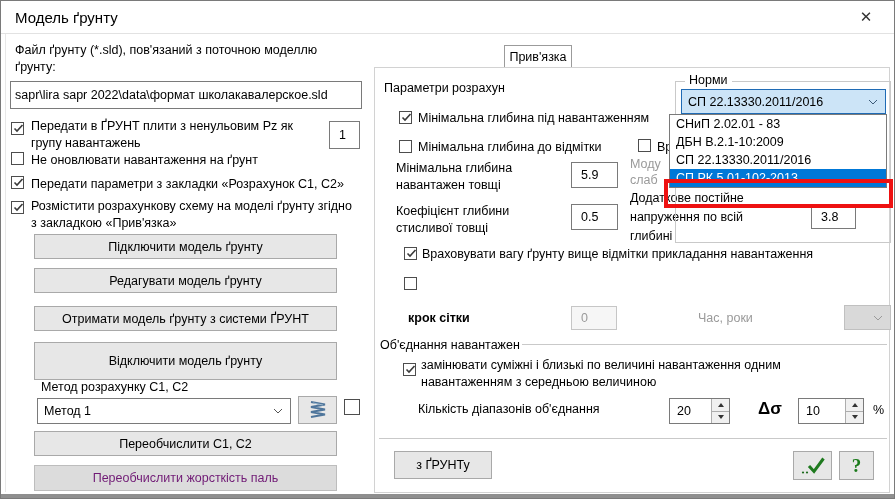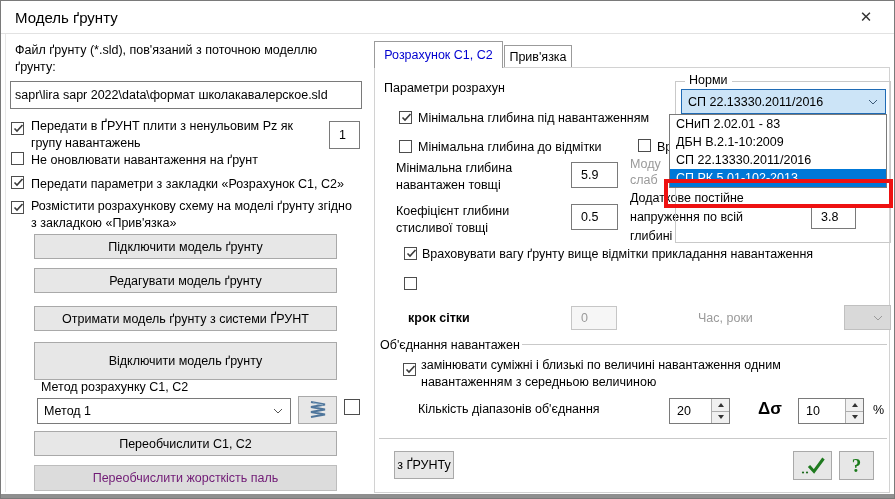--- a/index.html
+++ b/index.html
@@ -122,21 +122,20 @@
       <path d="M5 3 L19 5.5 L5 8 L19 10.5 L5 13 L19 15.5 L5 18" stroke="#4e759b" stroke-width="2.1" fill="none"></path>
       <path d="M7 4 L17 6" stroke="#9db7cc" stroke-width="1" fill="none"></path>
     </svg>
   </div>
   <span class="cbx" style="left:343px;top:398px;width:16px;height:16px;"></span>
 
   <div class="btn" style="left:33px;top:430px;width:303px;height:25px;">Переобчислити С1, С2</div>
   <div class="btn dis" style="left:33px;top:464px;width:303px;height:26px;">Переобчислити жорсткість паль</div>
 
   <div class="panel" style="left:373px;top:66px;width:516px;height:426px;"></div>
-  <div class="tab active" style="left:373px;top:40px;width:129px;height:27px;">Розрахунок С1, С2</div>
   <div class="tab" style="left:503px;top:44px;width:68px;height:22px;">Прив'язка</div>
 
   <div class="lbl" style="left:383px;top:79px;">Параметри розрахун</div>
 
   <span class="cbx" style="left:637px;top:138px;"></span>
   <div class="cblabel" style="left:656px;top:138px;">Вр</div>
   <div class="lbl gray" style="left:629px;top:155px;">Моду</div>
   <div class="lbl gray" style="left:629px;top:171px;">слаб</div>
   <div class="lbl ml" style="left:629px;top:188px;line-height:19px;">Додаткове постійне
 напруження по всій
@@ -220,21 +219,21 @@
   <div class="spin" style="left:797px;top:397px;width:66px;height:26px;">
     <div class="val">10</div>
     <div class="btns">
       <div class="sb up"></div>
       <div class="sb dn"></div>
     </div>
   </div>
   <div class="lbl" style="left:872px;top:401px;">%</div>
 
   <div class="hline" style="left:378px;top:437px;width:508px;"></div>
-  <div class="btn" style="left:393px;top:450px;width:60px;height:28px;">з ҐРУНТу</div>
+  <div class="btn" style="left:393px;top:450px;width:98px;height:28px;">з ҐРУНТу</div>
   <div class="btn" style="left:792px;top:450px;width:39px;height:29px;">
     <svg width="26" height="20" viewBox="0 0 26 20">
       <circle cx="3" cy="16.5" r="1.1" fill="#1c6b1c"></circle>
         <circle cx="7" cy="16.5" r="1.1" fill="#1c6b1c"></circle>
       <path d="M9 10 L14 15.5 L23.5 2.5" stroke="#1f7a1f" stroke-width="3" fill="none"></path>
     </svg>
   </div>
   <div class="btn" style="left:838px;top:450px;width:35px;height:29px;">
     <span class="qmark">?</span>
   </div>

